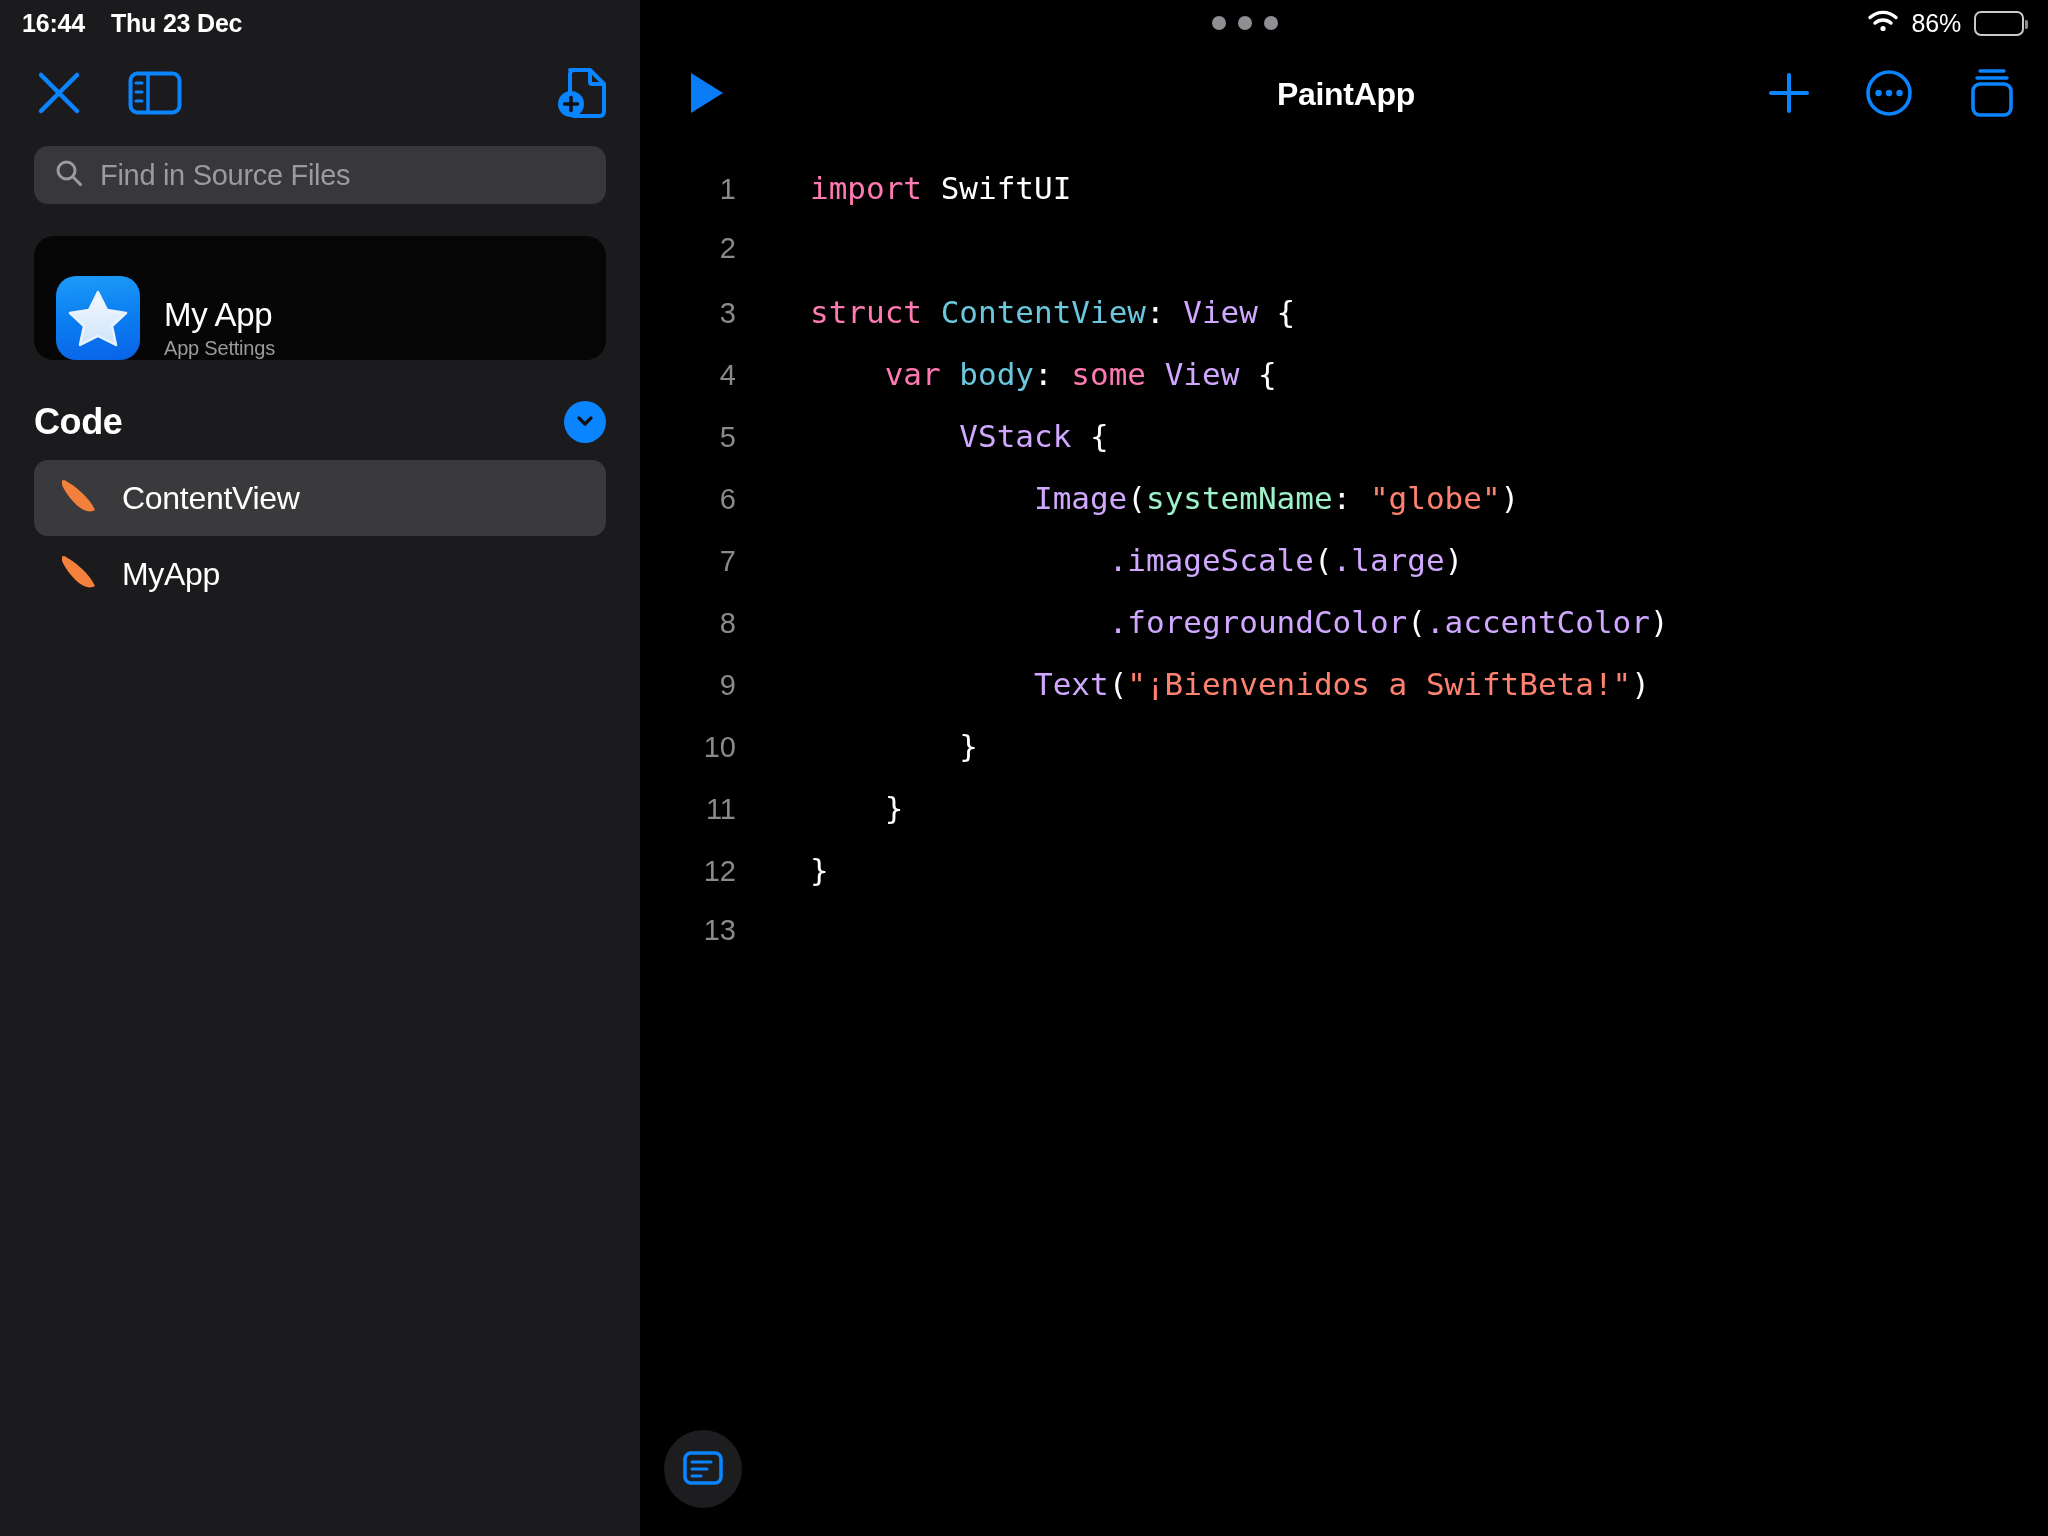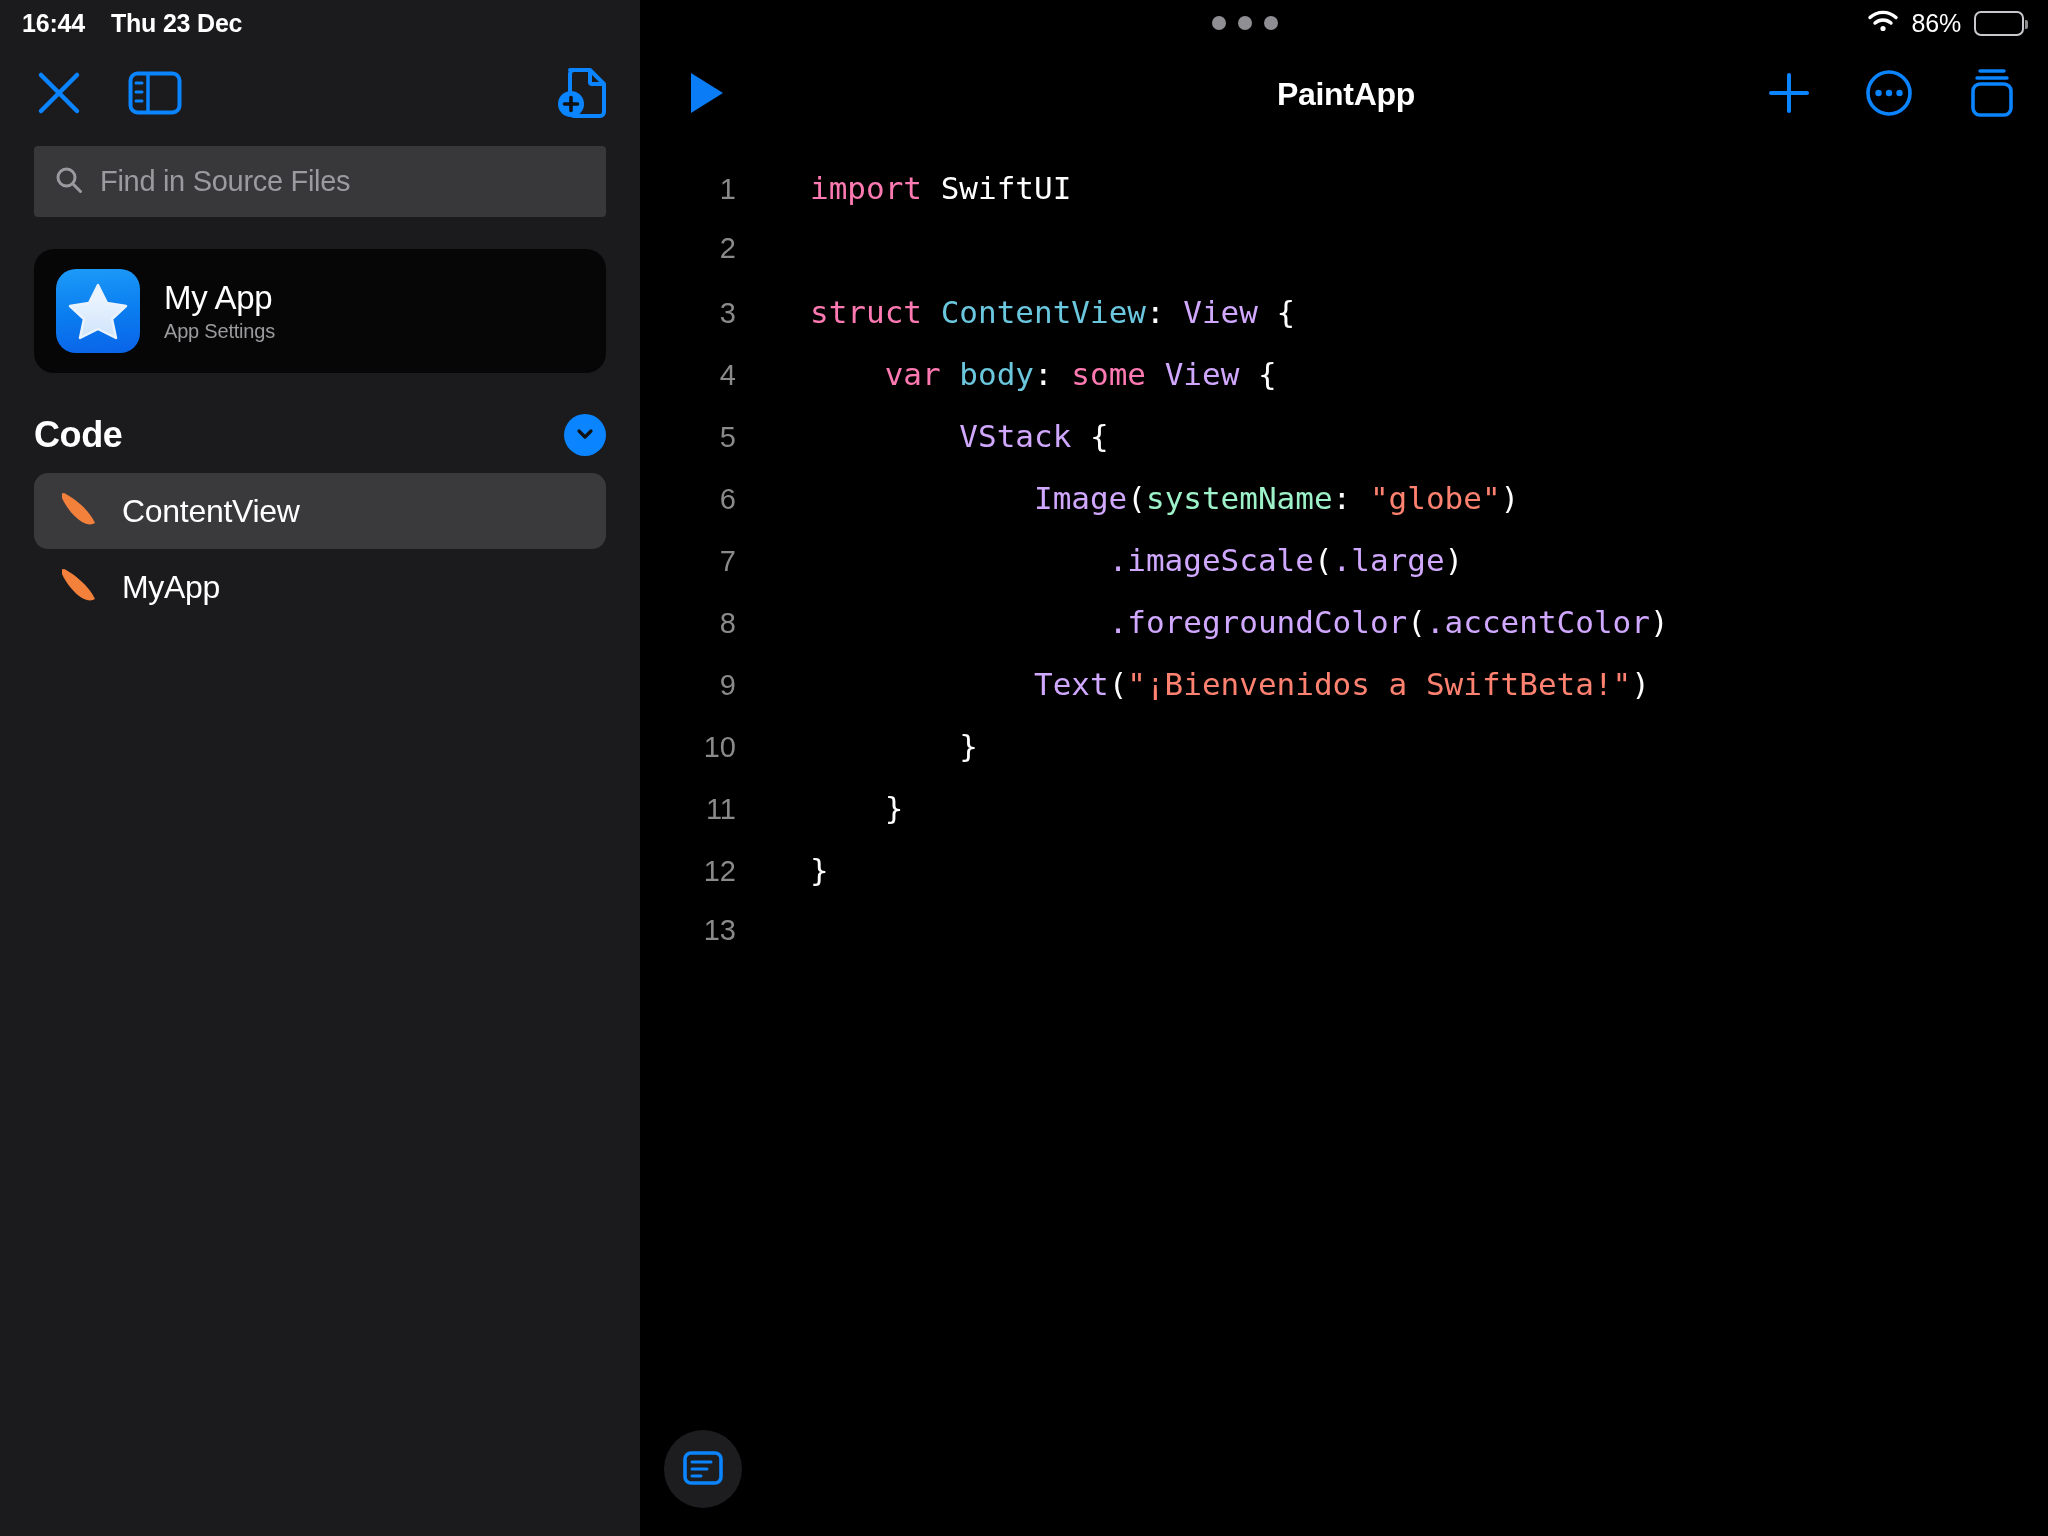--- a/index.html
+++ b/index.html
@@ -64,23 +64,23 @@
     border: 0;
     padding: 0;
     display: flex;
     align-items: center;
     justify-content: center;
     cursor: pointer;
   }
 
   .search-wrap {
     margin: 4px 34px 0 34px;
-    height: 71px;
+    height: 58px;
     background: #38383b;
-    border-radius: 4px;
+    border-radius: 14px;
     display: flex;
     align-items: center;
     padding: 12px 20px;
     box-sizing: border-box;
   }
   .search-input {
     flex: 1;
     background: transparent;
     border: 0;
     outline: none;
@@ -91,21 +91,21 @@
     letter-spacing: -0.3px;
   }
   .search-input::placeholder { color: #9b9b9f; opacity: 1; }
 
   .app-card {
     margin: 32px 34px 0 34px;
     height: 124px;
     background: #060606;
     border-radius: 20px;
     display: flex;
-    align-items: center;
+    align-items: flex-end;
     padding: 0 22px;
     box-sizing: border-box;
     gap: 24px;
     cursor: pointer;
   }
   .app-icon {
     width: 84px;
     height: 84px;
     border-radius: 20px;
     background: linear-gradient(175deg, #1d9bf8 0%, #0a7ef0 50%, #0a63e8 100%);

